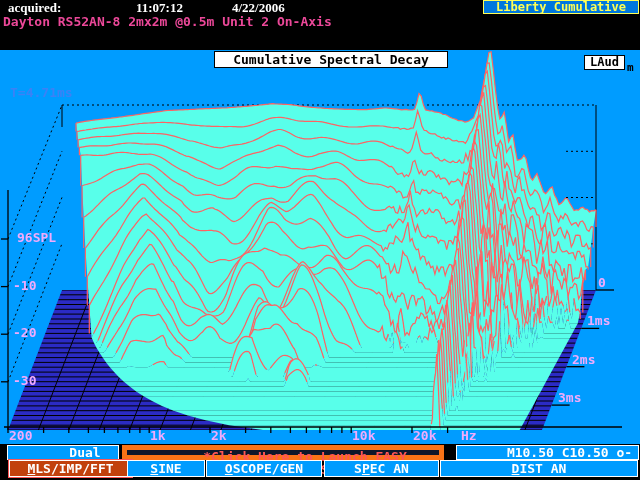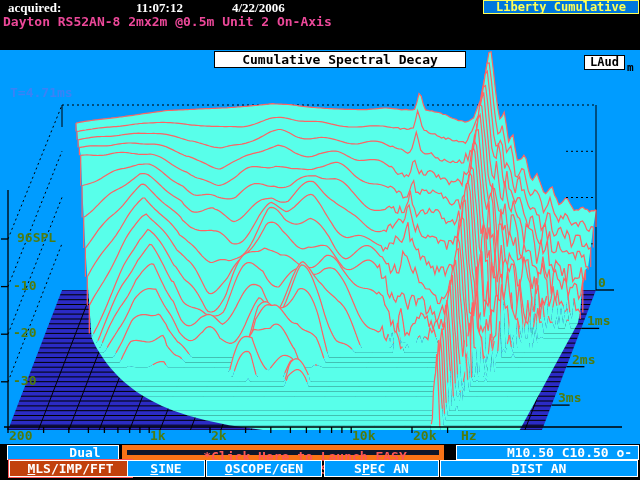--- a/index.html
+++ b/index.html
@@ -5,38 +5,38 @@
   * { margin:0; padding:0; box-sizing:border-box; }
   html,body { width:640px; height:480px; background:#000; overflow:hidden; }
   body { position:relative; font-family:"DejaVu Sans Mono", monospace; }
   .t { position:absolute; font:bold 13px/14px "DejaVu Sans Mono", monospace; white-space:pre; }
   .white { color:#fff;font-family:Liberation Serif, serif; }
   .red   { color:#ec4899; }
   .blk   { color:#3b82f6;margin-top:20px; }
   #badge { position:absolute; left:483px; top:0; width:156px; height:14px;
            background:#0077dd; border:1px solid #ffff55; color:#ffff55;
            font:bold 12px/12px "DejaVu Sans Mono", monospace; text-align:center; }
-  #title-box { position:absolute; left:214px; top:51px; width:252px; height:17px;
+  #title-box { position:absolute; left:214px; top:51px; width:234px; height:17px;
            background:#fff; border:1px solid #000; color:#000;
            font:bold 13px/15px "DejaVu Sans Mono", monospace; text-align:center; }
   #laud-box { position:absolute; left:584px; top:55px; width:41px; height:15px;
            background:#fff; border:1px solid #000; color:#000;
            font:bold 12px/13px "DejaVu Sans Mono", monospace; text-align:center; }
   #laud-sub { position:absolute; left:627px; top:62px; color:#000;
            font:bold 11px/11px "DejaVu Sans Mono", monospace; }
   .statbox { position:absolute; top:445px; height:15px; text-align:center;
            font:bold 13px/13px "DejaVu Sans Mono", monospace;padding-left:44px; }
   .bluebox { background:#009cff; border:1px solid #fff; color:#fff; }
   #easy-box { background:#0f172a; border:5px solid #f97316; color:#ff5555; }
   .btn { position:absolute; top:460px; height:17px; text-align:center; cursor:pointer;
          font:bold 13px/15px "DejaVu Sans Mono", monospace;
          background:#009cff; border:1px solid #fff; color:#fff; }
   .btn.active { background:#c2410c; outline:1px solid #ff5555;margin-left:7px; }
   .btn u { text-decoration:underline; }
-  #plot-labels div { position:absolute; color:#4d7c0f;
+  #plot-labels div { position:absolute; color:#f0abfc;
          font:bold 13px/14px "DejaVu Sans Mono", monospace; white-space:pre; }
   #csd-plot { position:absolute; left:0; top:0; }
 </style>
 </head>
 <body>
 
 <div class="t white" style="left:8px;top:1px">acquired:</div>
 <div class="t white" style="left:136px;top:1px">11:07:12</div>
 <div class="t white" style="left:232px;top:1px">4/22/2006</div>
 <div id="badge">Liberty Cumulative</div>

